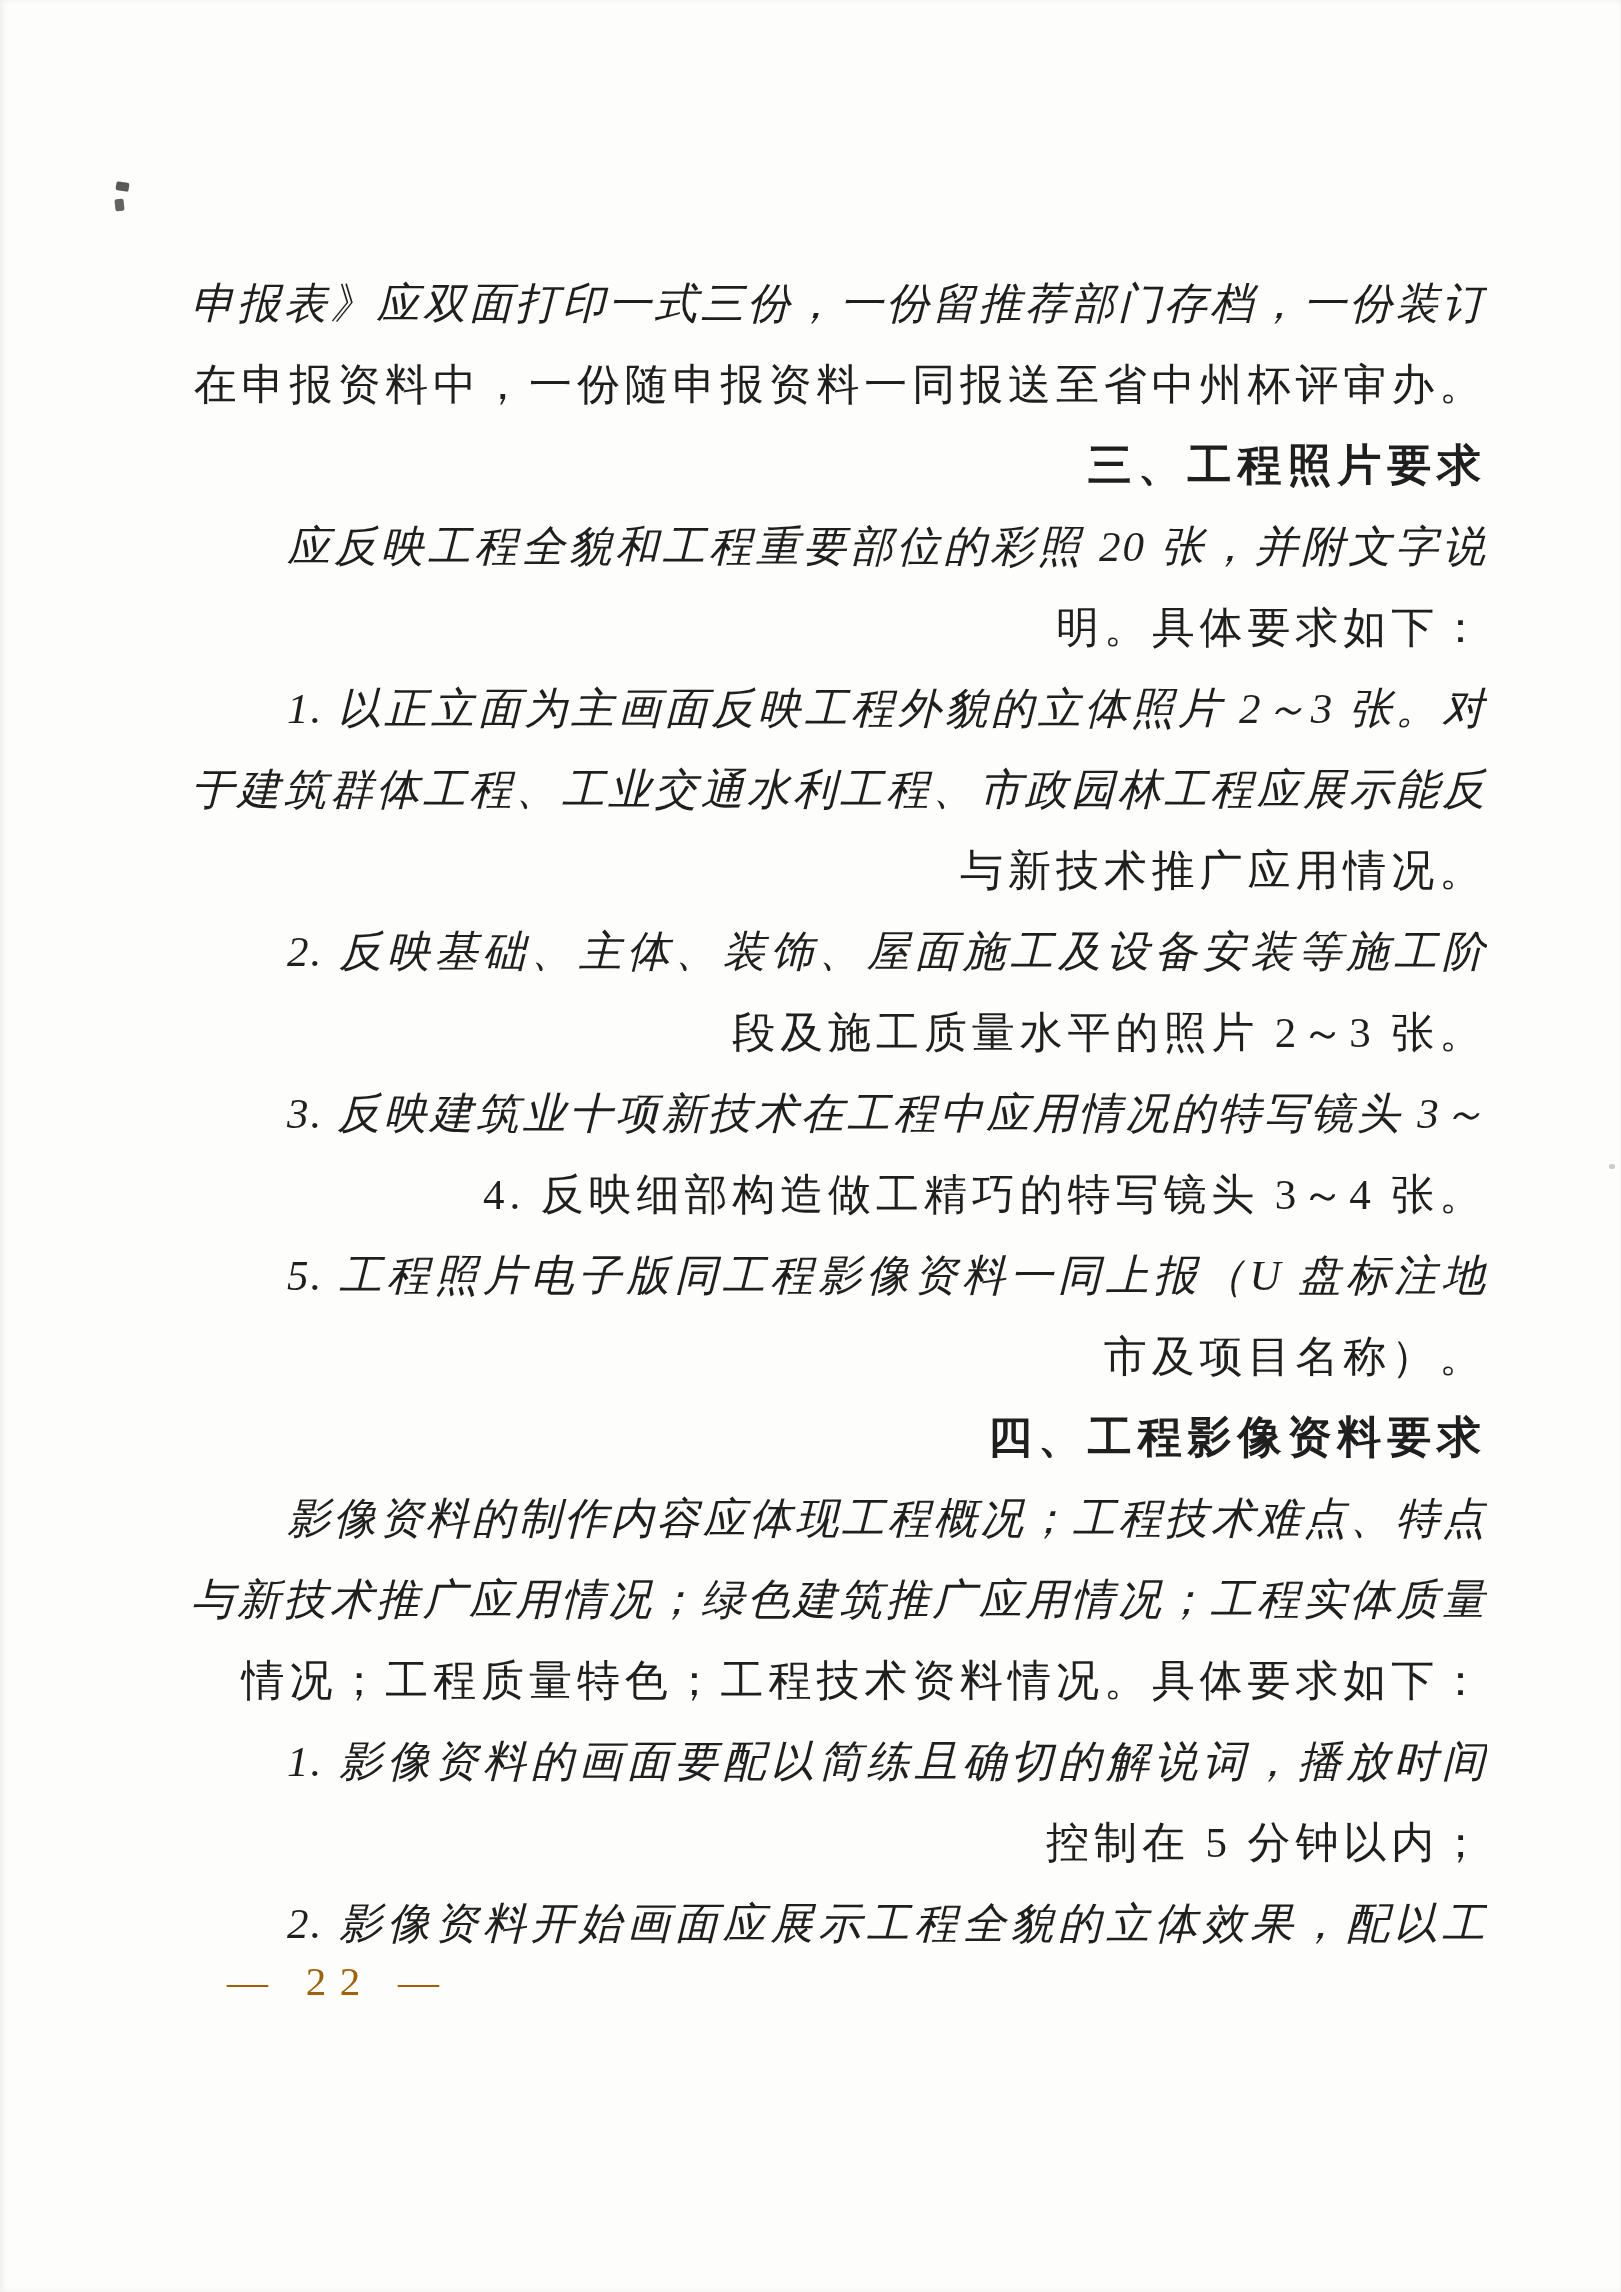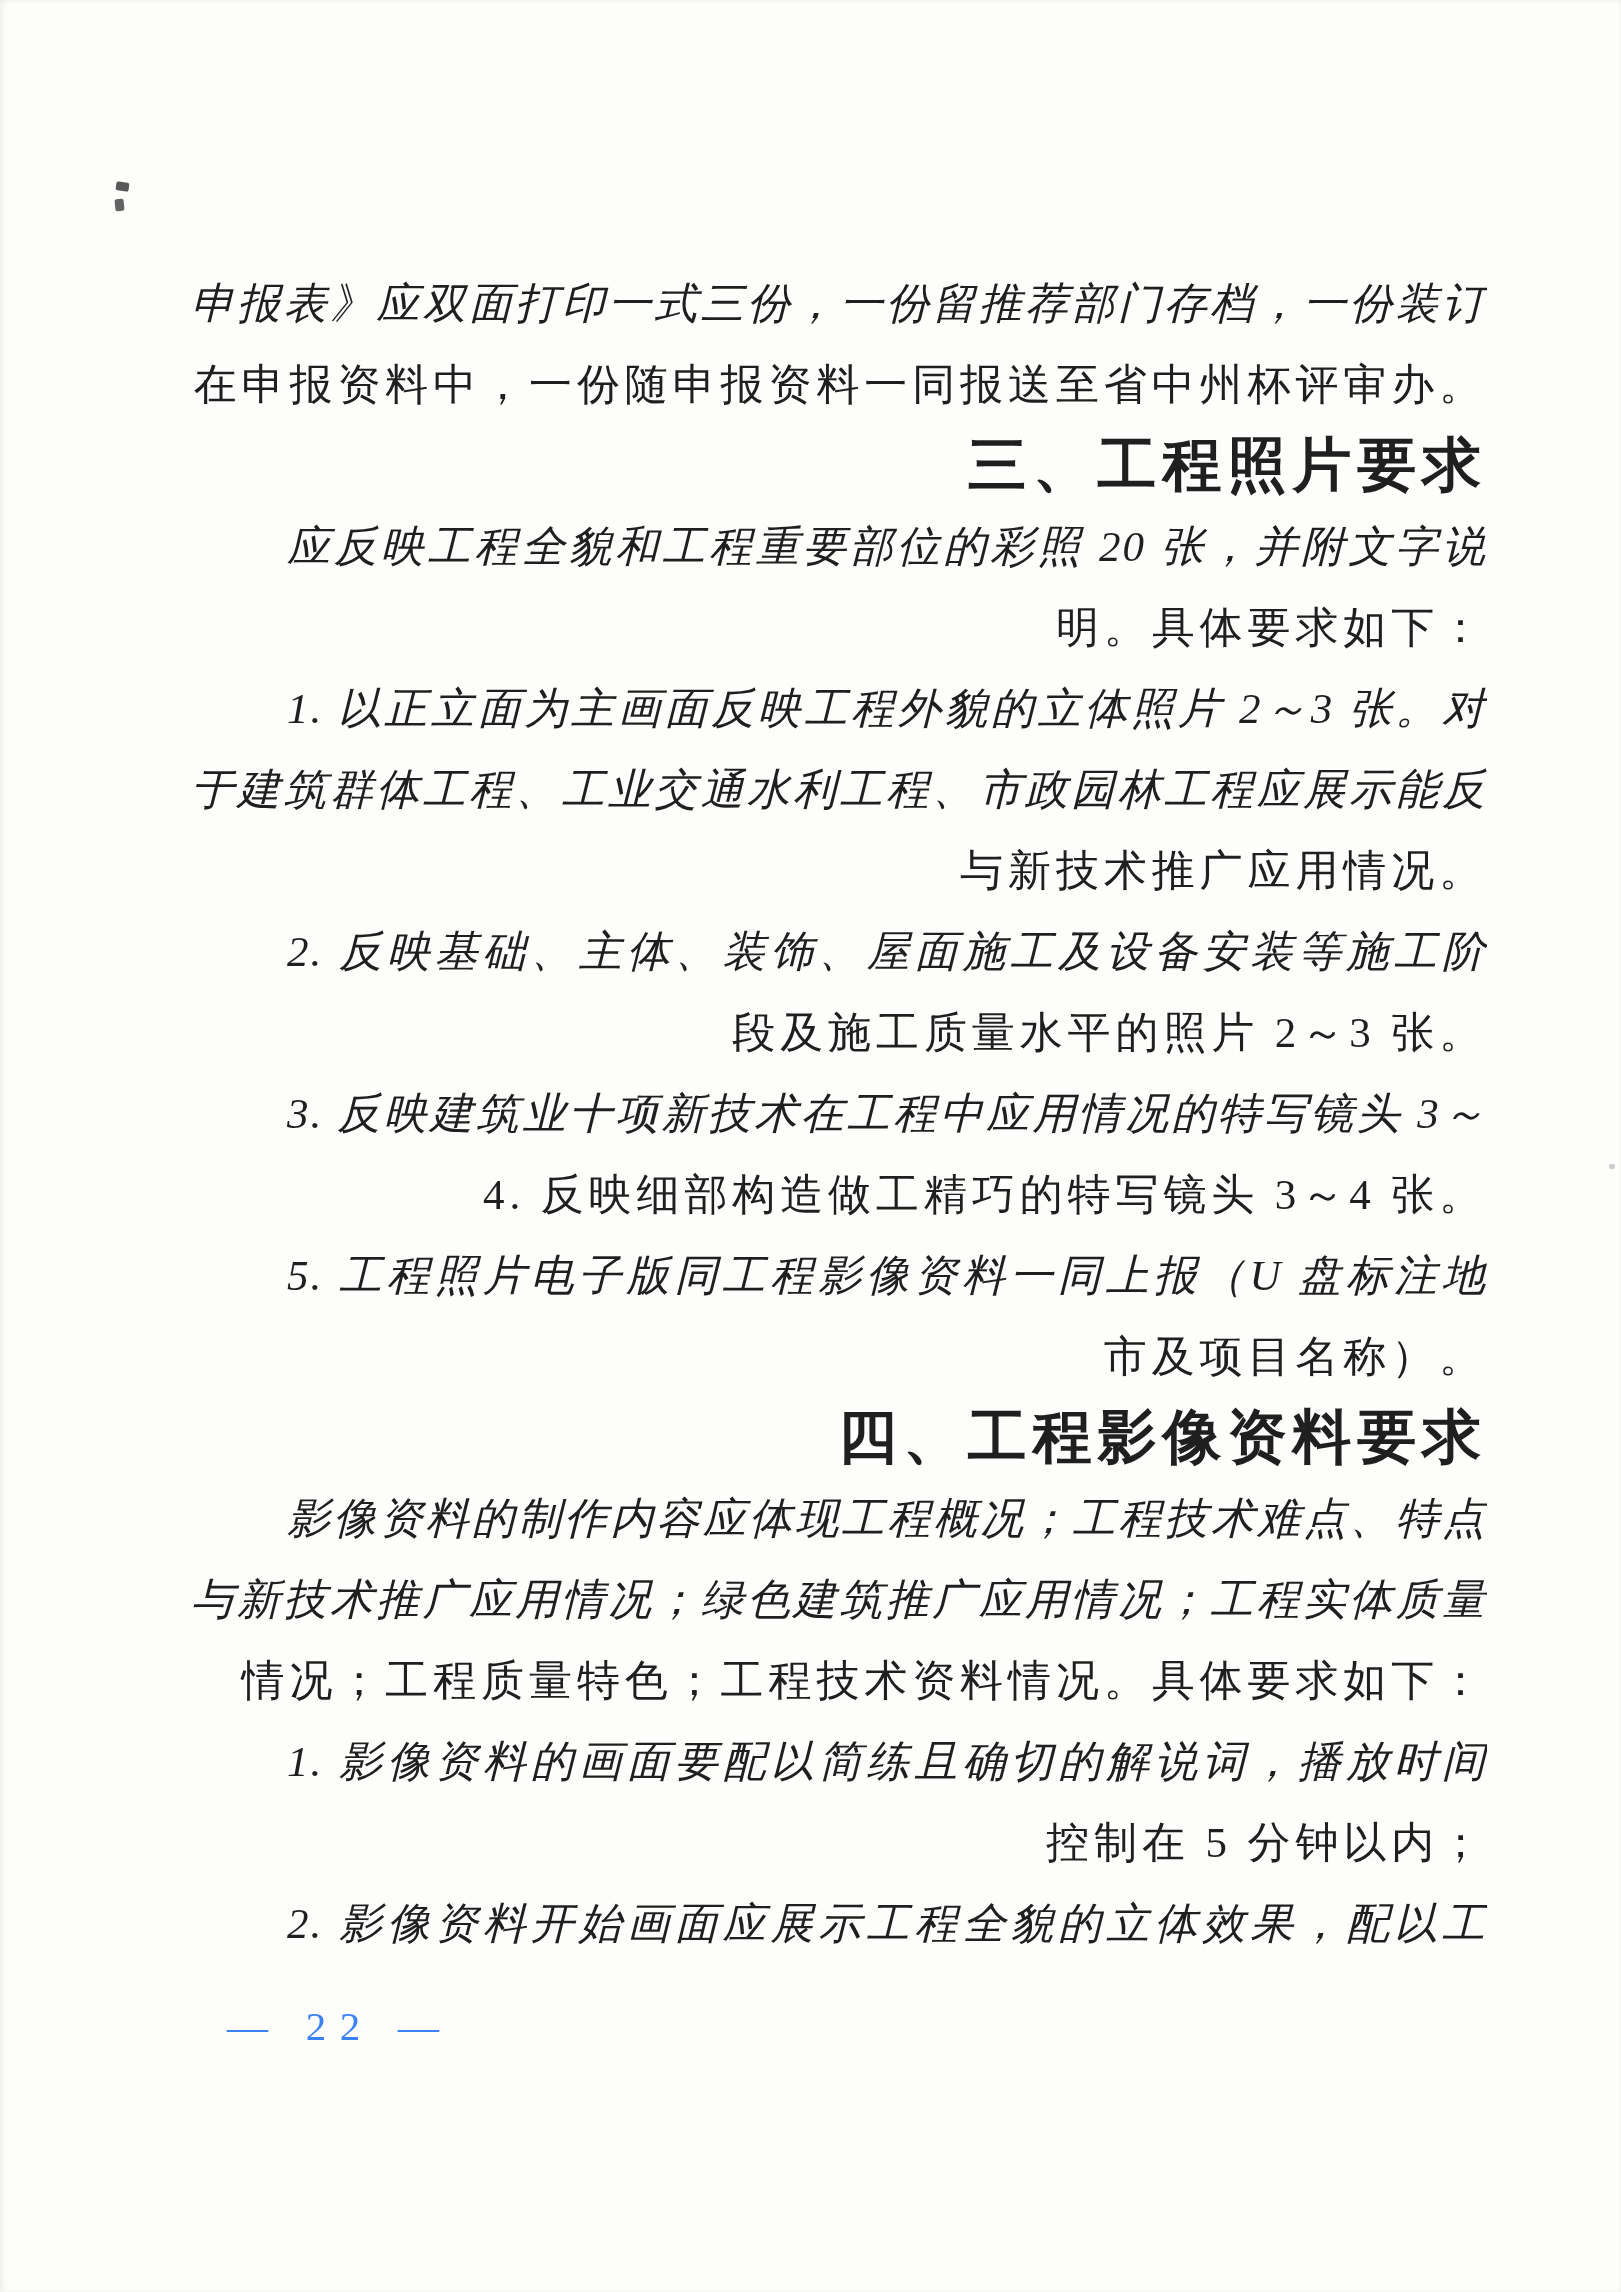--- a/index.html
+++ b/index.html
@@ -37,32 +37,32 @@
     text-align: justify;
     text-align-last: justify;
     overflow: hidden;
     font-style: italic;
   }
   .line.indent {
     text-indent: 96px;
   }
   .line.heading {
     font-weight: 700;
-    font-size: 59px;
+    font-size: 44px;
     letter-spacing: 5.9px;
-    font-family: Liberation Sans, sans-serif;
+    font-family: Liberation Serif, serif;
   }
   .page-number {
     position: absolute;
     left: 227px;
-    top: 1997px;
+    top: 1952px;
     font-size: 41px;
     letter-spacing: 13.7px;
     line-height: 59px;
-    color: #3b82f6;
+    color: #a16207;
   }
   .scan-artifact {
     position: absolute;
     background: #3c3c3c;
     border-radius: 2px;
   }
   .artifact-1 { left: 116px; top: 182px; width: 12.7px; height: 8.8px; transform: rotate(8deg); opacity: 0.85; }
   .artifact-2 { left: 115px; top: 199px; width: 8.8px; height: 11.8px; transform: rotate(-6deg); opacity: 0.8; }
   .artifact-3 { left: 1609px; top: 1164px; width: 5.9px; height: 4.9px; opacity: 0.25; }
 </style>

